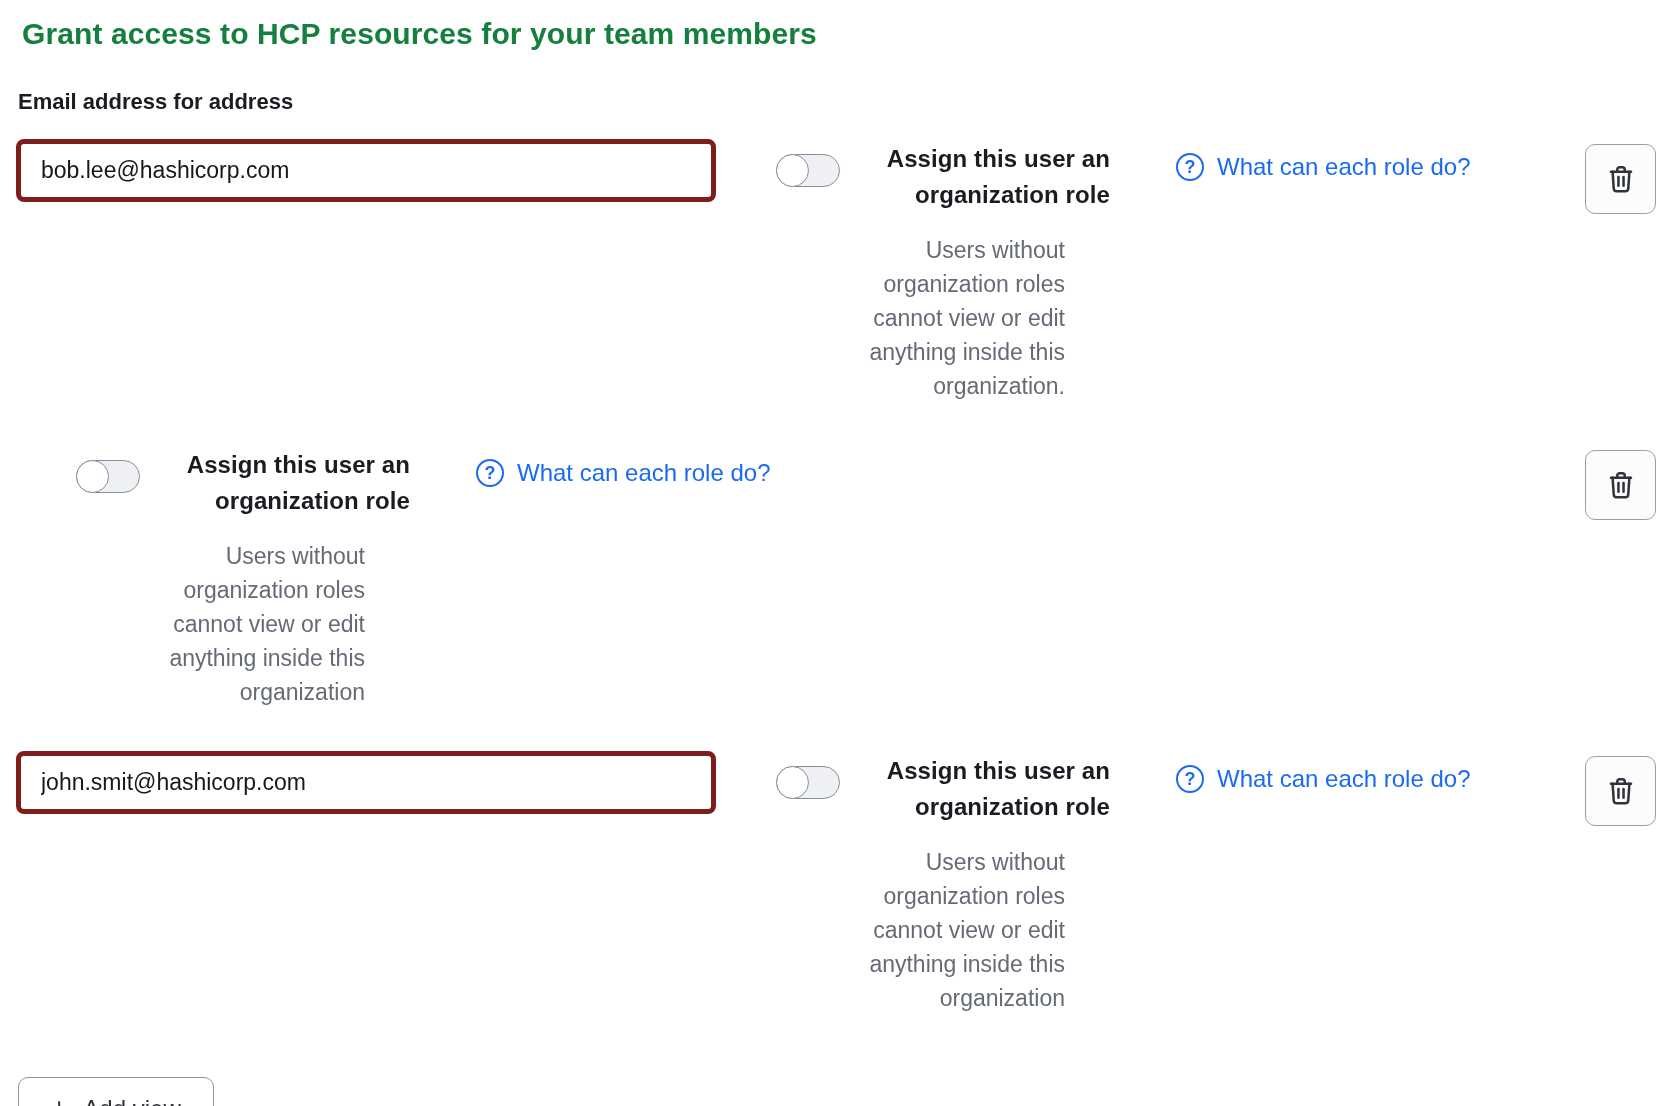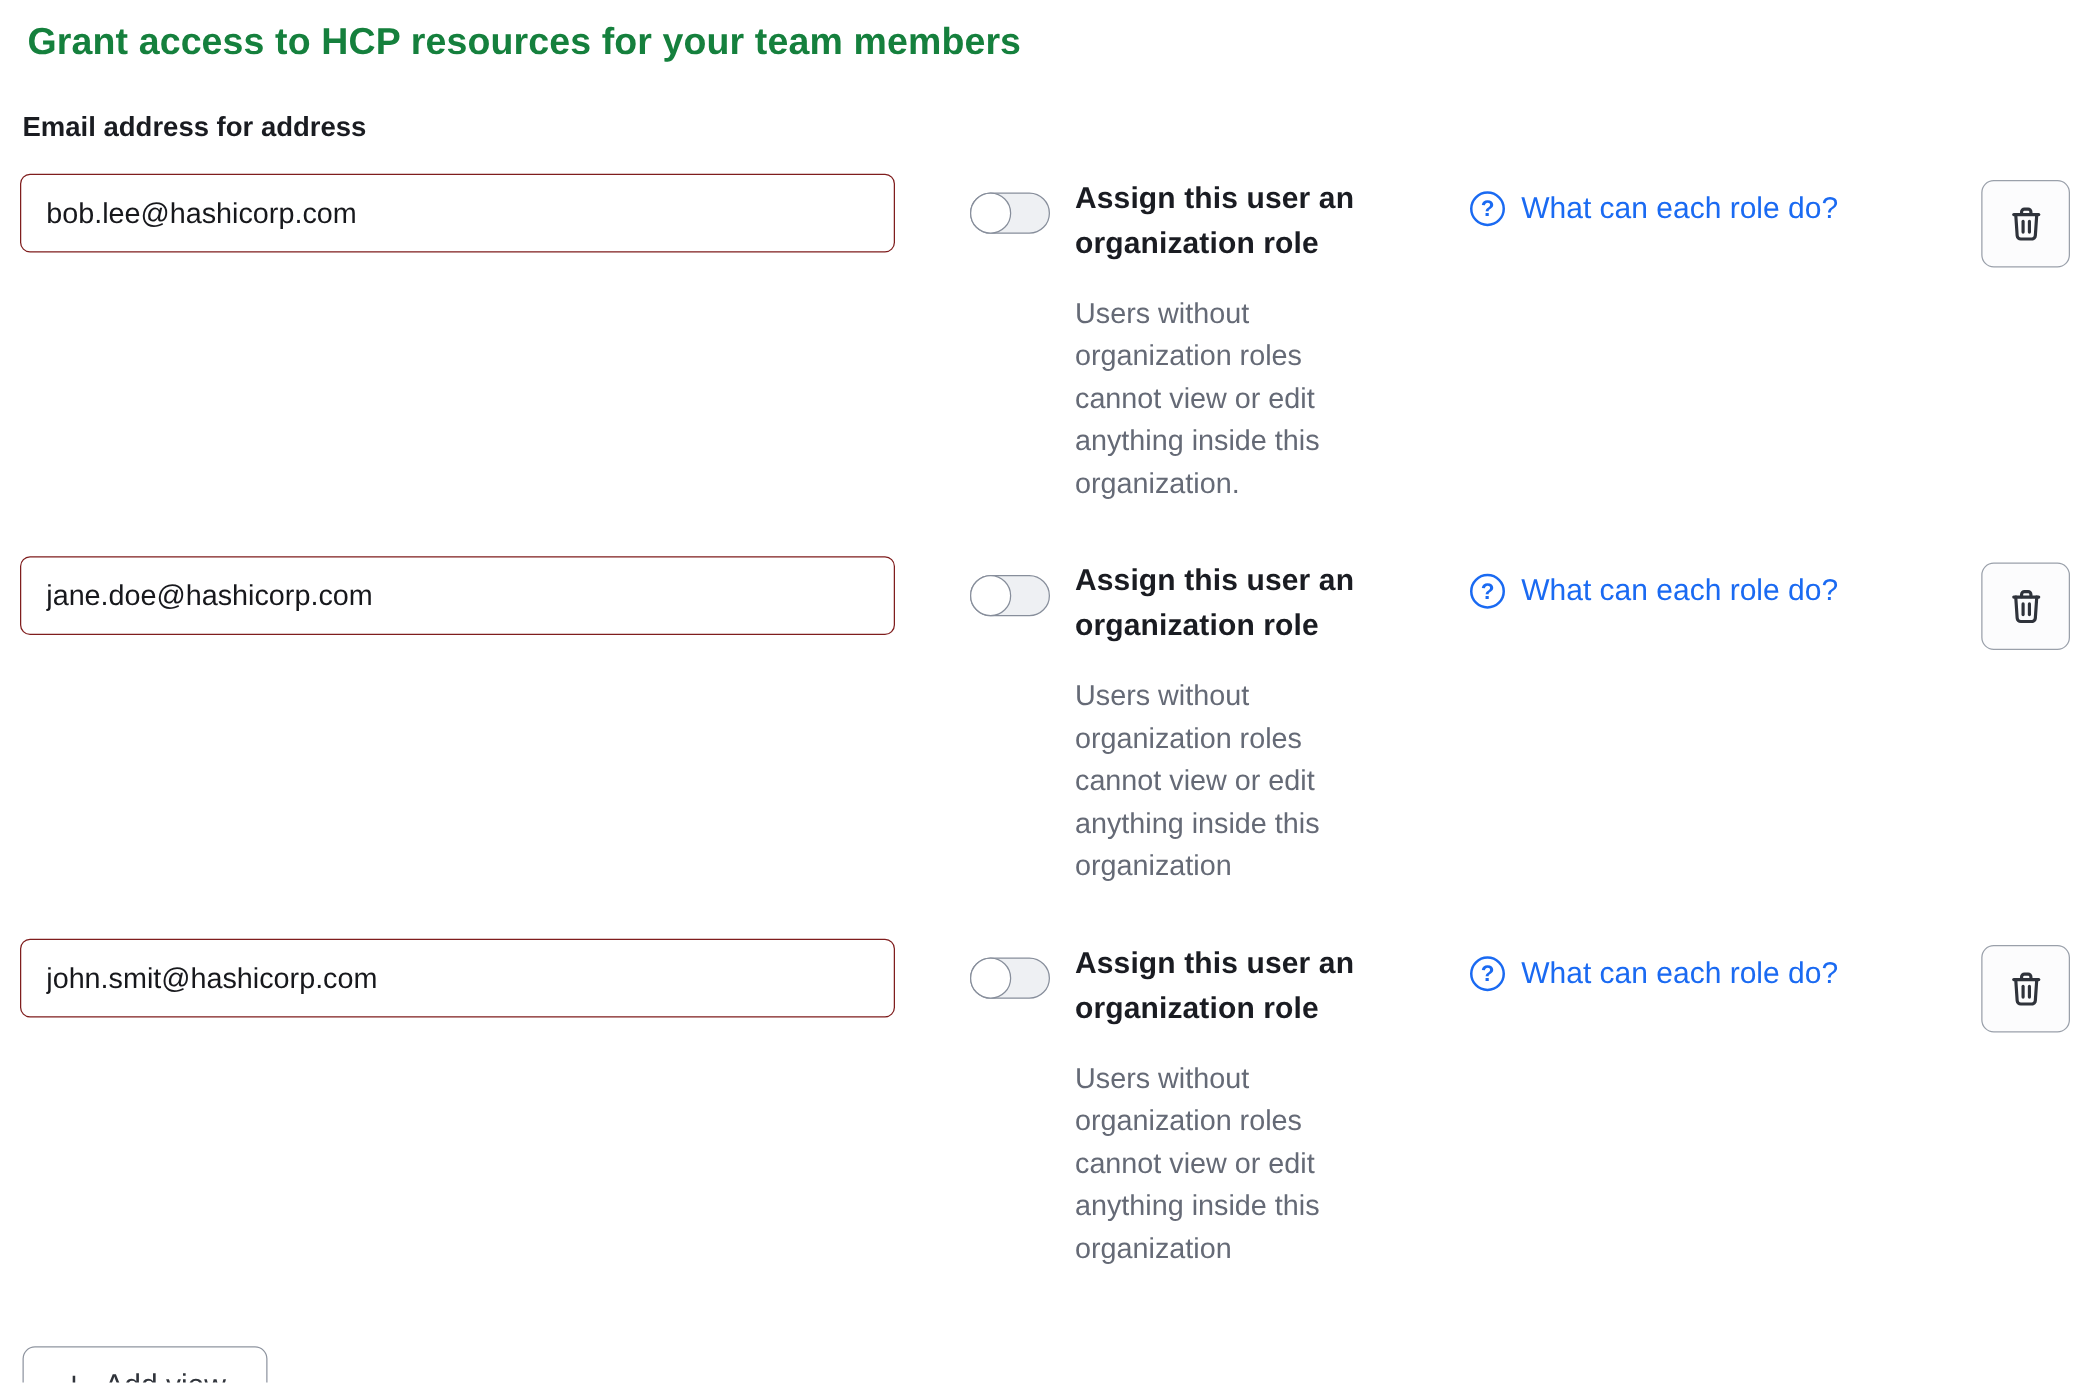--- a/index.html
+++ b/index.html
@@ -33,21 +33,21 @@
   .invite-row {
     display: flex;
     align-items: flex-start;
     margin-bottom: 42px;
   }
 
   .email-input {
     width: 700px;
     height: 63px;
     flex: 0 0 700px;
-    border: 1px solid #7f1d1d;
+    border: 5px solid #7f1d1d;
     border-radius: 8px;
     padding: 0 20px;
     font-family: "Liberation Sans", "DejaVu Sans", sans-serif;
     font-size: 23px;
     color: #17181c;
     background: #ffffff;
     outline: none;
   }
 
   .toggle {
@@ -71,20 +71,21 @@
     background: #ffffff;
     border: 1.5px solid #878e9b;
     border-radius: 50%;
   }
 
   .role-col {
     width: 256px;
     flex: 0 0 256px;
     margin-left: 20px;
     margin-top: 2px;
+    text-align: right;
   }
   .role-title {
     font-size: 24px;
     font-weight: 700;
     color: #1a1c22;
     line-height: 36px;
     max-width: 250px;
     letter-spacing: 0.1px;
   }
   .role-helper {
@@ -195,21 +196,20 @@
         <path d="M4.5 6.5h15"></path>
         <path d="M18.3 6.5l-.85 12.6a2.2 2.2 0 0 1-2.2 2.05H8.75a2.2 2.2 0 0 1-2.2-2.05L5.7 6.5"></path>
         <path d="M9.2 6.3V4.9A1.7 1.7 0 0 1 10.9 3.2h2.2a1.7 1.7 0 0 1 1.7 1.7v1.4"></path>
         <line x1="10.1" y1="10.6" x2="10.1" y2="17"></line>
         <line x1="13.9" y1="10.6" x2="13.9" y2="17"></line>
       </svg>
     </button>
   </div>
 
   <div class="invite-row">
-    <input type="text" class="email-input" value="jane.doe@hashicorp.com" style="">
     <div class="toggle">
       <div class="knob"></div>
     </div>
     <div class="role-col">
       <div class="role-title">Assign this user an organization role</div>
       <div class="role-helper">Users without organization roles cannot view or edit anything inside this organization</div>
     </div>
     <a class="help-link">
       <span class="q-icon">?</span>
       <span>What can each role do?</span>

